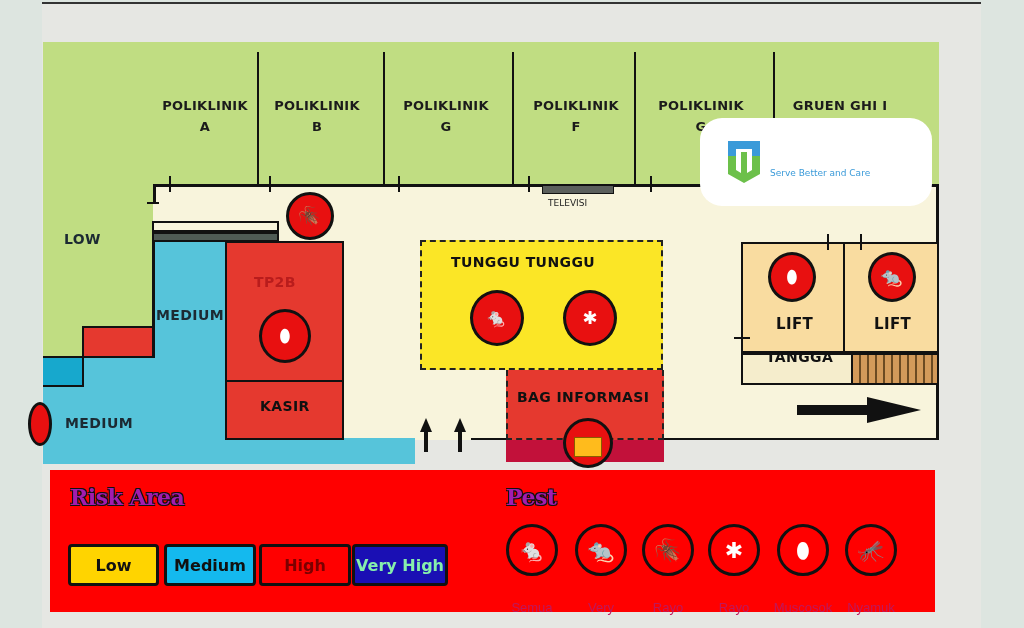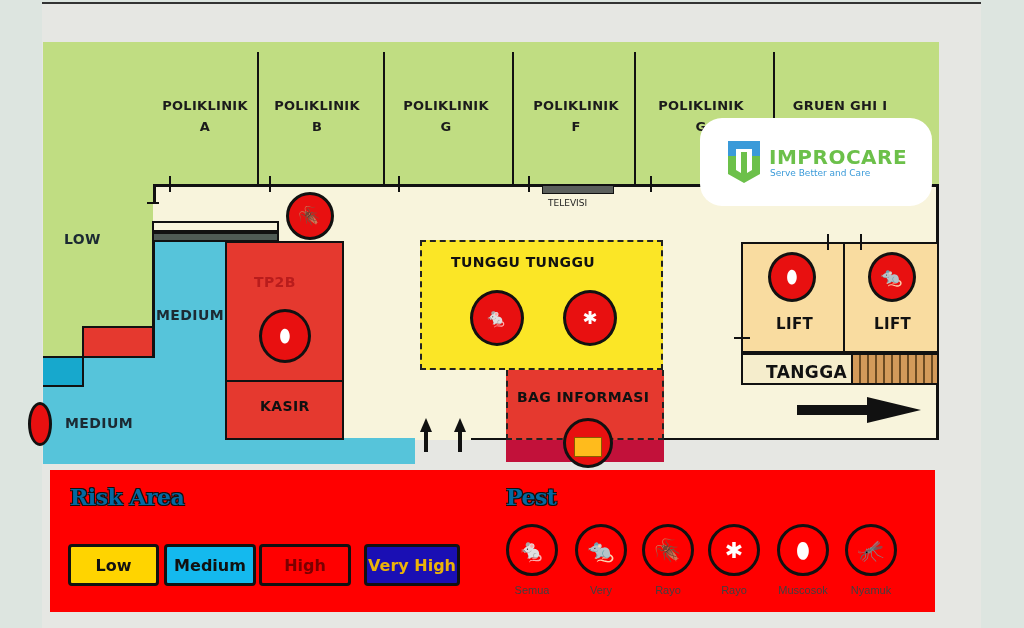--- a/index.html
+++ b/index.html
@@ -45,38 +45,38 @@
   .stairs {
     left: 851px; top: 353px; width: 88px; height: 32px;
     background: repeating-linear-gradient(90deg, #d39a5a 0 6px, #6b4a22 6px 8px);
     border: 2px solid #111; box-sizing: border-box;
   }
   .legend {
     left: 50px; top: 470px; width: 885px; height: 142px; background: #ff0000;
   }
   .legend-title {
     position: absolute; font-family: "DejaVu Serif", serif; font-weight: bold;
-    font-size: 22px; color: #0369a1; text-shadow: 1px 1px 0 #111, -1px -1px 0 #111, 1px -1px 0 #111, -1px 1px 0 #111;
+    font-size: 22px; color: #a21caf; text-shadow: 1px 1px 0 #111, -1px -1px 0 #111, 1px -1px 0 #111, -1px 1px 0 #111;
     letter-spacing: -0.5px;
   }
   .risk-chip {
     position: absolute; top: 544px; height: 42px; border: 3px solid #111; border-radius: 4px;
     box-sizing: border-box; display: flex; align-items: center; justify-content: center;
     font-weight: bold; font-size: 16px; color: #111;
   }
   .legend-pest {
     position: absolute; top: 524px; width: 56px; text-align: center;
   }
   .legend-pest .circle {
     width: 52px; height: 52px; border-radius: 50%; border: 3px solid #111; box-sizing: border-box;
     margin: 0 auto; display: flex; align-items: center; justify-content: center;
     color: #fff; font-size: 22px; background: #ff0000;
   }
   .legend-pest .lbl {
-    font-family: "Liberation Sans", sans-serif; font-size: 11px; color: #404040; margin-top: 8px;
+    font-family: "Liberation Sans", sans-serif; font-size: 13px; color: #be185d; margin-top: 24px;
     white-space: nowrap; margin-left: -10px; margin-right: -10px;
   }
   .logo-card {
     left: 700px; top: 118px; width: 232px; height: 88px; background: #fff; border-radius: 22px;
   }
   .arrow-up { position: absolute; width: 0; height: 0; border-left: 6px solid transparent; border-right: 6px solid transparent; border-bottom: 14px solid #111; }
   .arrow-stem { position: absolute; width: 4px; height: 20px; background: #111; }
 </style>
 </head>
 <body>
@@ -187,46 +187,45 @@
     <span>⬮</span>
   </div>
 <div class="pest-badge" style="left:868px; top:252px; width:48px; height:50px;">
     <span>🐀</span>
   </div>
 <div class="zone-label" style="left:776px; top:315px; color:#111; font-size:15px;">LIFT</div>
 <div class="zone-label" style="left:874px; top:315px; color:#111; font-size:15px;">LIFT</div>
 
 <div class="abs" style="left:741px; top:353px; width:112px; height:32px; background:#f5edcc; border:2px solid #111; box-sizing:border-box;"></div>
 <div class="abs stairs"></div>
-<div class="zone-label" style="left:766px; top:362px; color:#111; font-size:17px;">TANGGA</div>
+<div class="zone-label" style="left:766px; top:349px; color:#111; font-size:14px;">TANGGA</div>
 
 <div class="abs" style="left:797px; top:397px;">
   <svg width="126" height="26">
     <rect x="0" y="8" width="72" height="10" fill="#111"></rect>
     <polygon points="70,0 124,13 70,26" fill="#111"></polygon>
   </svg>
 </div>
 
 <div class="abs logo-card">
   <svg class="abs" style="left:27px; top:22px;" width="34" height="44">
     <rect x="1" y="1" width="32" height="8" fill="#3a9ad9"></rect>
     <rect x="1" y="1" width="8" height="18" fill="#3a9ad9"></rect>
     <rect x="25" y="1" width="8" height="18" fill="#3a9ad9"></rect>
     <path d="M1 16 L1 34 L17 43 L33 34 L33 16 L25 16 L25 30 L20 33 L20 12 L14 12 L14 33 L9 30 L9 16 Z" fill="#6cc04a"></path>
   </svg>
-  <div class="abs" style="left:69px; top:27px; font-weight:bold; font-size:20px; color:#6cc04a; letter-spacing:0.5px;">IMPROCARE</div>
   <div class="abs" style="left:70px; top:50px; font-size:9px; color:#3a9ad9;">Serve Better and Care</div>
 </div>
 
 <div class="abs legend"></div>
 <div class="legend-title" style="left:70px; top:484px;">Risk Area</div>
 <div class="risk-chip" style="left:68px; width:91px; background:#ffd400;">Low</div>
 <div class="risk-chip" style="left:164px; width:92px; background:#14b9ee;">Medium</div>
 <div class="risk-chip" style="left:259px; width:92px; background:#ff0000; color:#7a0000;">High</div>
-<div class="risk-chip" style="left:364px; width:96px; background:#1a0fb4; color:#eab308;">Very High</div>
+<div class="risk-chip" style="left:352px; width:96px; background:#1a0fb4; color:#86efac;">Very High</div>
 
 <div class="legend-title" style="left:506px; top:484px;">Pest</div>
 
 <div class="legend-pest" style="left:504px;">
   <div class="circle">🐁</div>
   <div class="lbl">Semua</div>
 </div>
 <div class="legend-pest" style="left:573px;">
   <div class="circle">🐀</div>
   <div class="lbl">Very</div>

